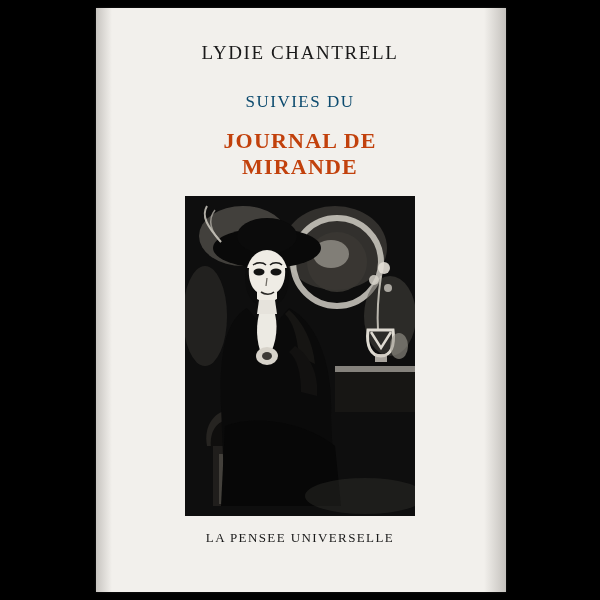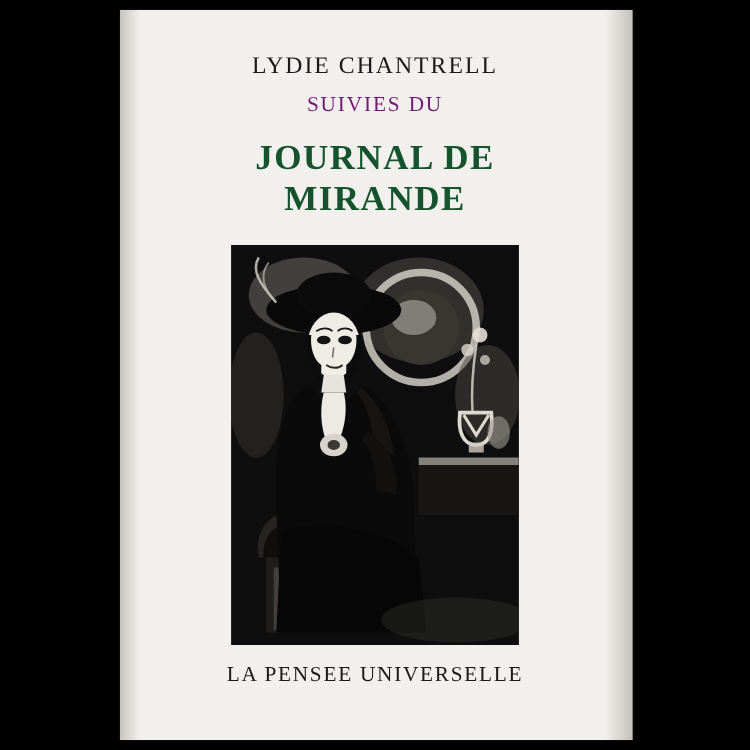--- a/index.html
+++ b/index.html
@@ -63,31 +63,31 @@
   }
   .title-main {
     margin-top: 22px;
     font-size: 30px;
     font-weight: bold;
     letter-spacing: 1.8px;
     color: #d81010;
     font-family: "Liberation Serif", serif;
   }
   .suivies {
-    margin-top: 10px;
+    margin-top: 28px;
     font-size: 17px;
     letter-spacing: 1.5px;
-    color: #701a75;
+    color: #0c4a6e;
   }
   .title-second {
     margin-top: 16px;
-    font-size: 28px;
+    font-size: 22px;
     font-weight: bold;
     letter-spacing: 1.2px;
-    color: #14532d;
+    color: #c2410c;
     line-height: 1.18;
     font-family: "Liberation Serif", serif;
   }
   
   .illustration {
     position: absolute;
     left: 50%;
     transform: translateX(-50%);
     top: 188px;
     width: 230px;
@@ -95,21 +95,21 @@
     background: #0b0b0b;
     overflow: hidden;
   }
   .ill-svg { display:block; width:100%; height:100%; }
 
   .publisher {
     position: absolute;
     left: 0;
     right: 0;
     top: 522px;
-    font-size: 17px;
+    font-size: 13px;
     letter-spacing: 1.4px;
     color: #1a1a1a;
   }
 </style>
 </head>
 <body>
 
 <div id="scene">
 
   <div id="book">

